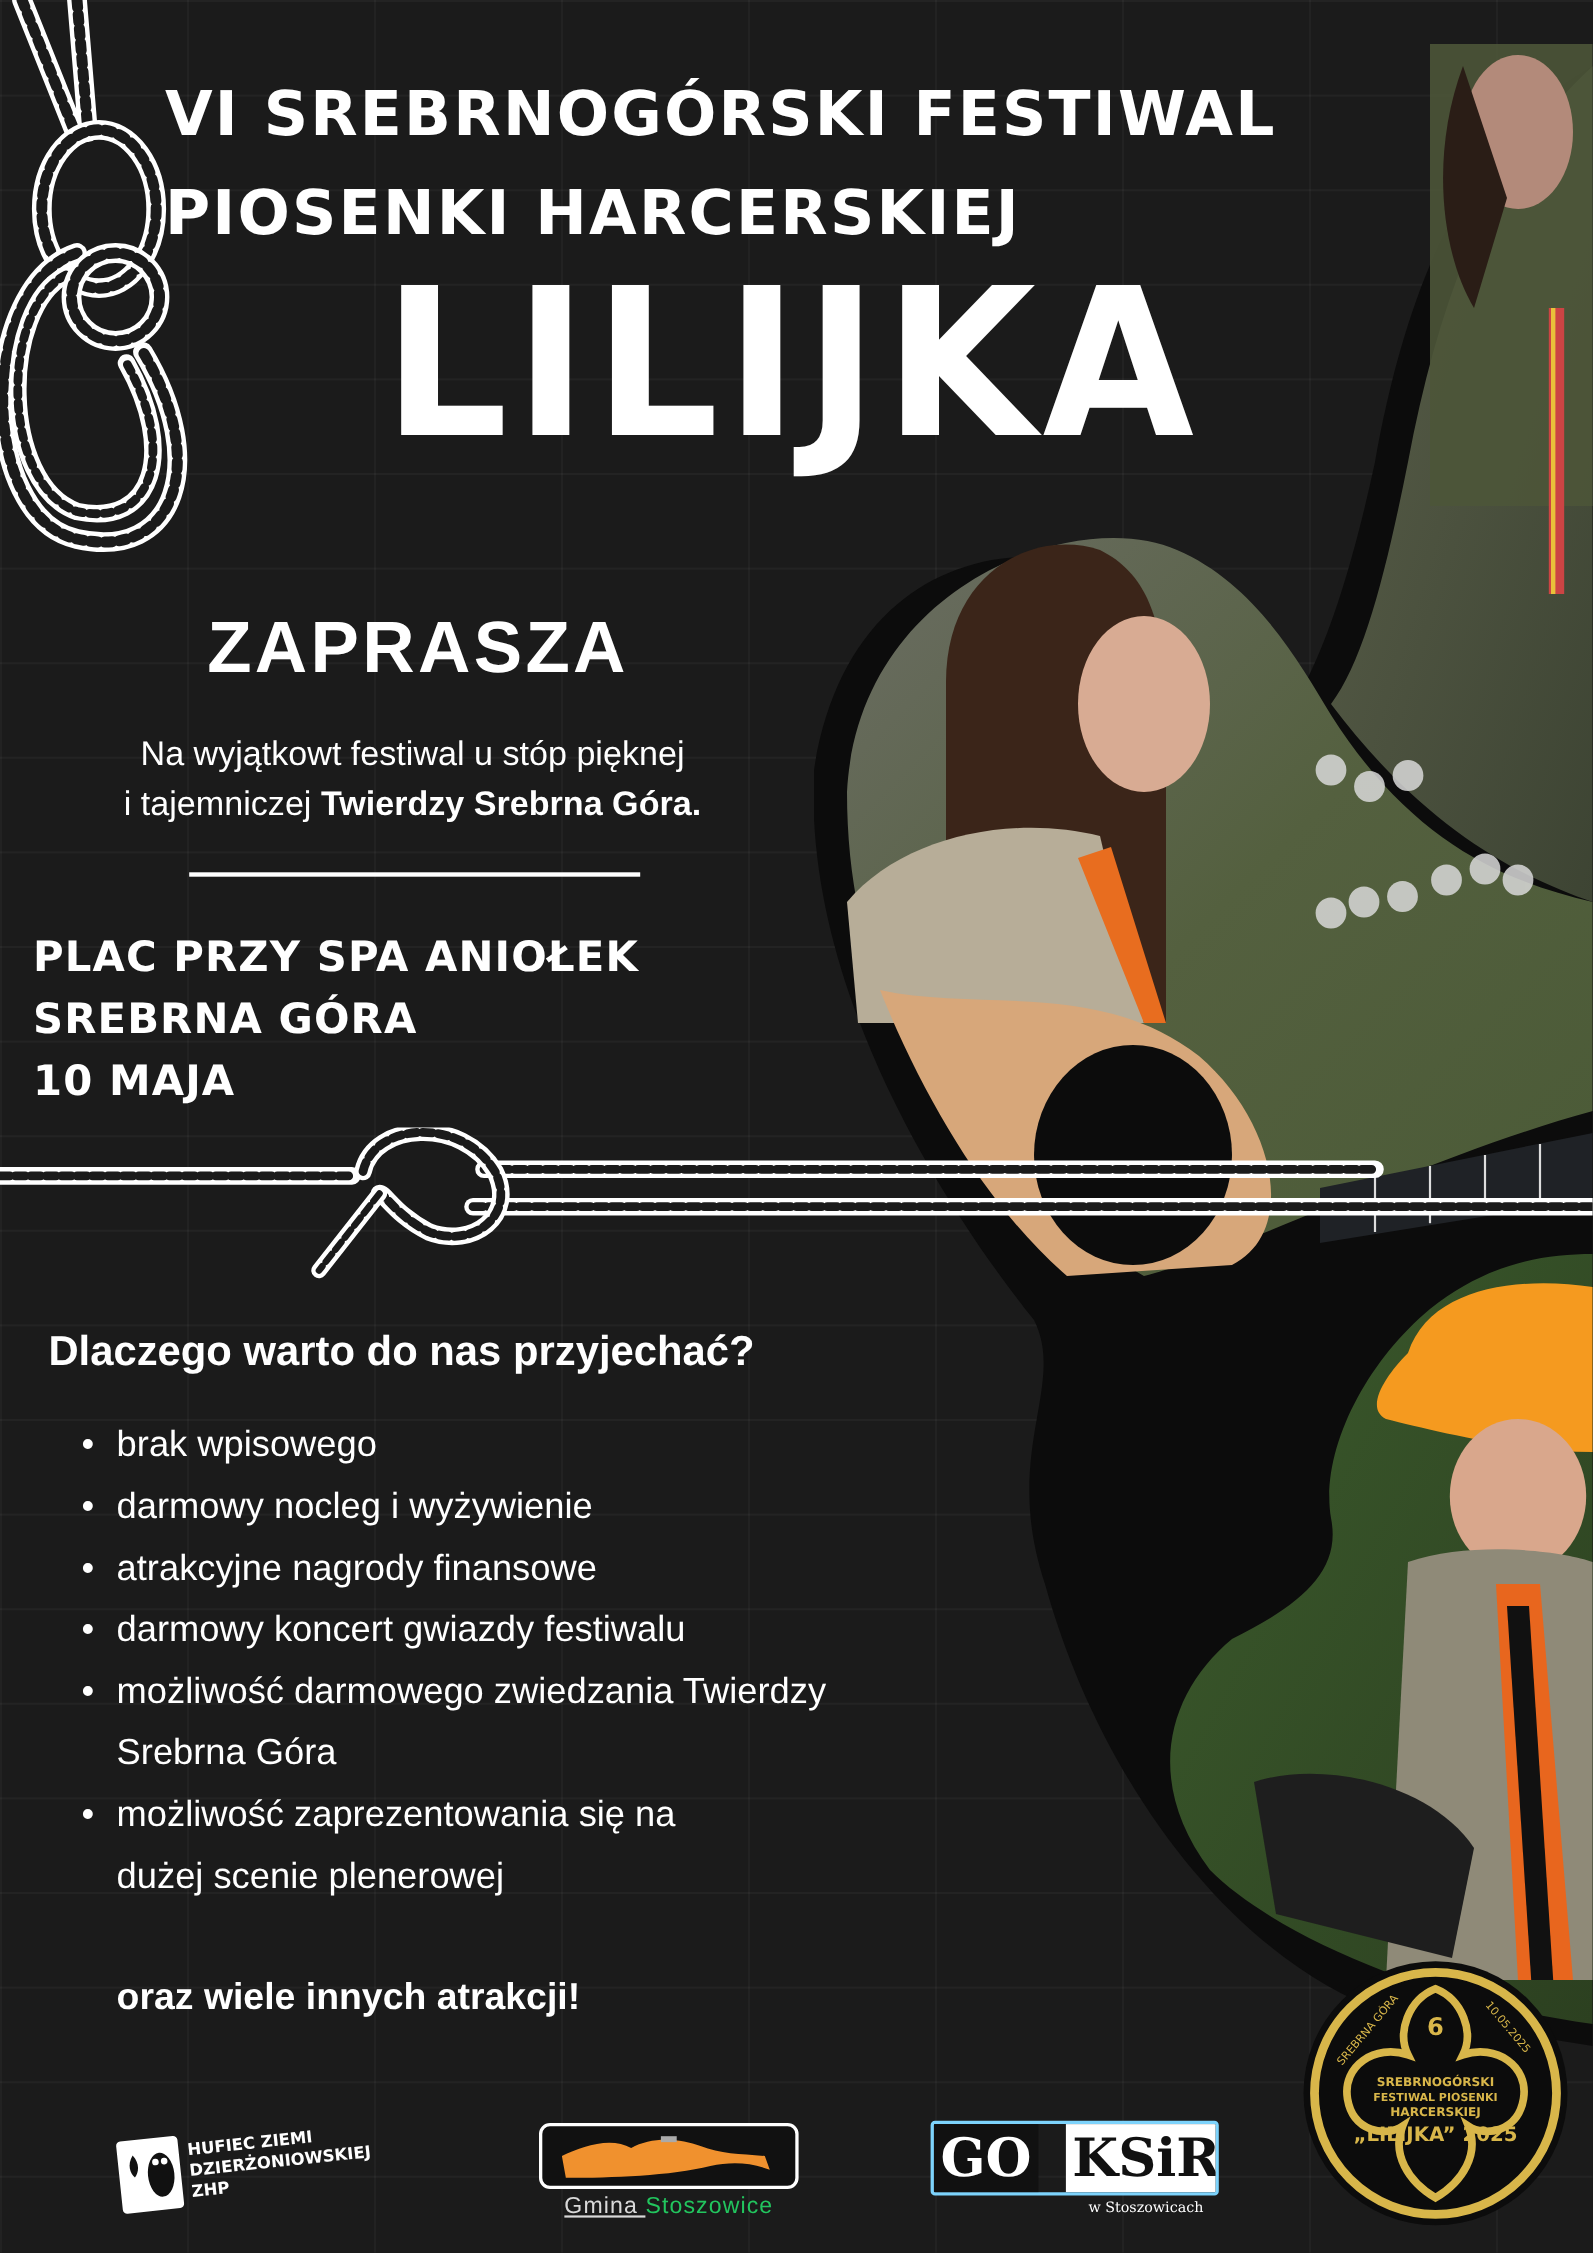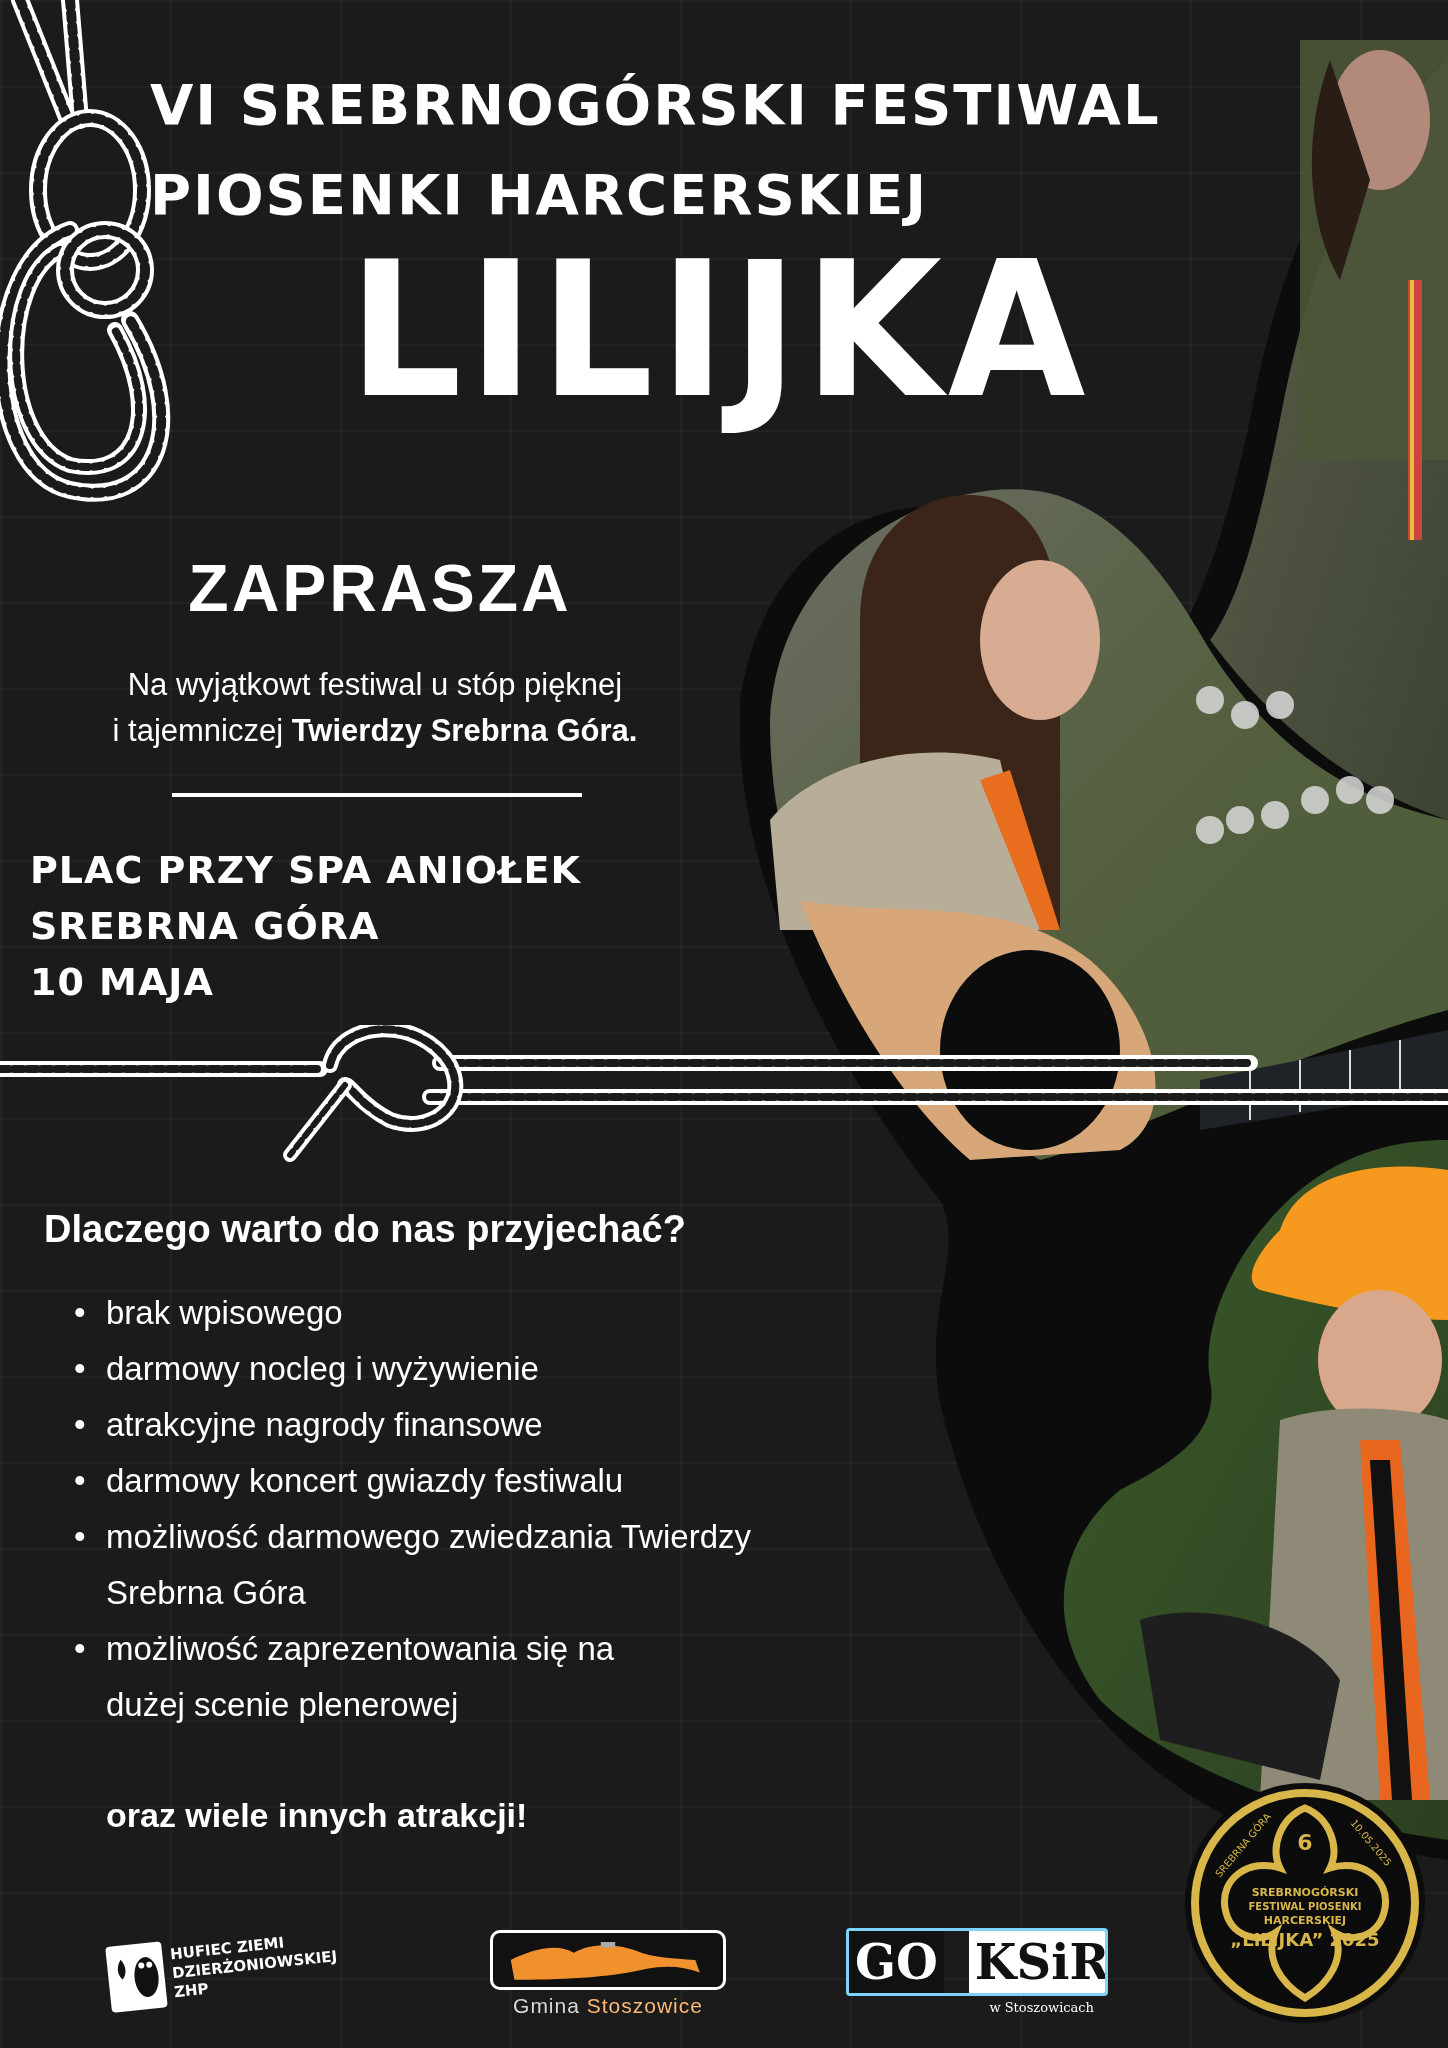--- a/index.html
+++ b/index.html
@@ -77,22 +77,22 @@
   .collage { position: absolute; left: 740px; top: 0; width: 708px; height: 1900px; }
 
   
   .logo-zhp { position: absolute; left: 108px; top: 1935px; display: flex; align-items: center; gap: 8px; transform: rotate(-6deg); }
   .zhp-box { width: 56px; height: 66px; background: #fff; border-radius: 4px; position: relative; }
   .zhp-text { font-family: "DejaVu Sans", sans-serif; font-weight: 700; font-size: 15px; line-height: 19px; }
 
   .logo-gmina { position: absolute; left: 490px; top: 1930px; width: 236px; text-align: center; }
   .gmina-box { width: 236px; height: 60px; border: 3px solid #fff; border-radius: 10px; background: #111; position: relative; overflow: hidden; }
   .gmina-name { margin-top: 4px; font-family: "Liberation Sans", sans-serif; font-size: 21px; letter-spacing: 1px; }
-  .gmina-name .a { color: #d9d9d9; }
-  .gmina-name .b { color: #fdba74; }
+  .gmina-name .a { color: #d9d9d9; text-decoration: underline; }
+  .gmina-name .b { color: #22c55e; }
 
   .logo-goksir { position: absolute; left: 846px; top: 1928px; width: 262px; }
   .goksir-box { display: flex; height: 68px; border: 3px solid #7dd3fc; border-radius: 4px; overflow: hidden; }
   .goksir-box .go { background: #111; color: #fff; font-family: "DejaVu Serif", serif; font-weight: 700; font-size: 48px; padding: 0 6px; line-height: 62px; }
   .goksir-box .ksir { background: #fff; color: #111; font-family: "DejaVu Serif", serif; font-weight: 700; font-size: 48px; padding: 0 6px; line-height: 62px; flex: 1; margin-left: 25px; }
   .goksir-sub { text-align: right; font-family: "DejaVu Serif", serif; font-size: 13px; margin-top: 4px; padding-right: 14px; }
 
   
   .badge { position: absolute; left: 1180px; top: 1778px; width: 250px; height: 250px; }
 </style>

